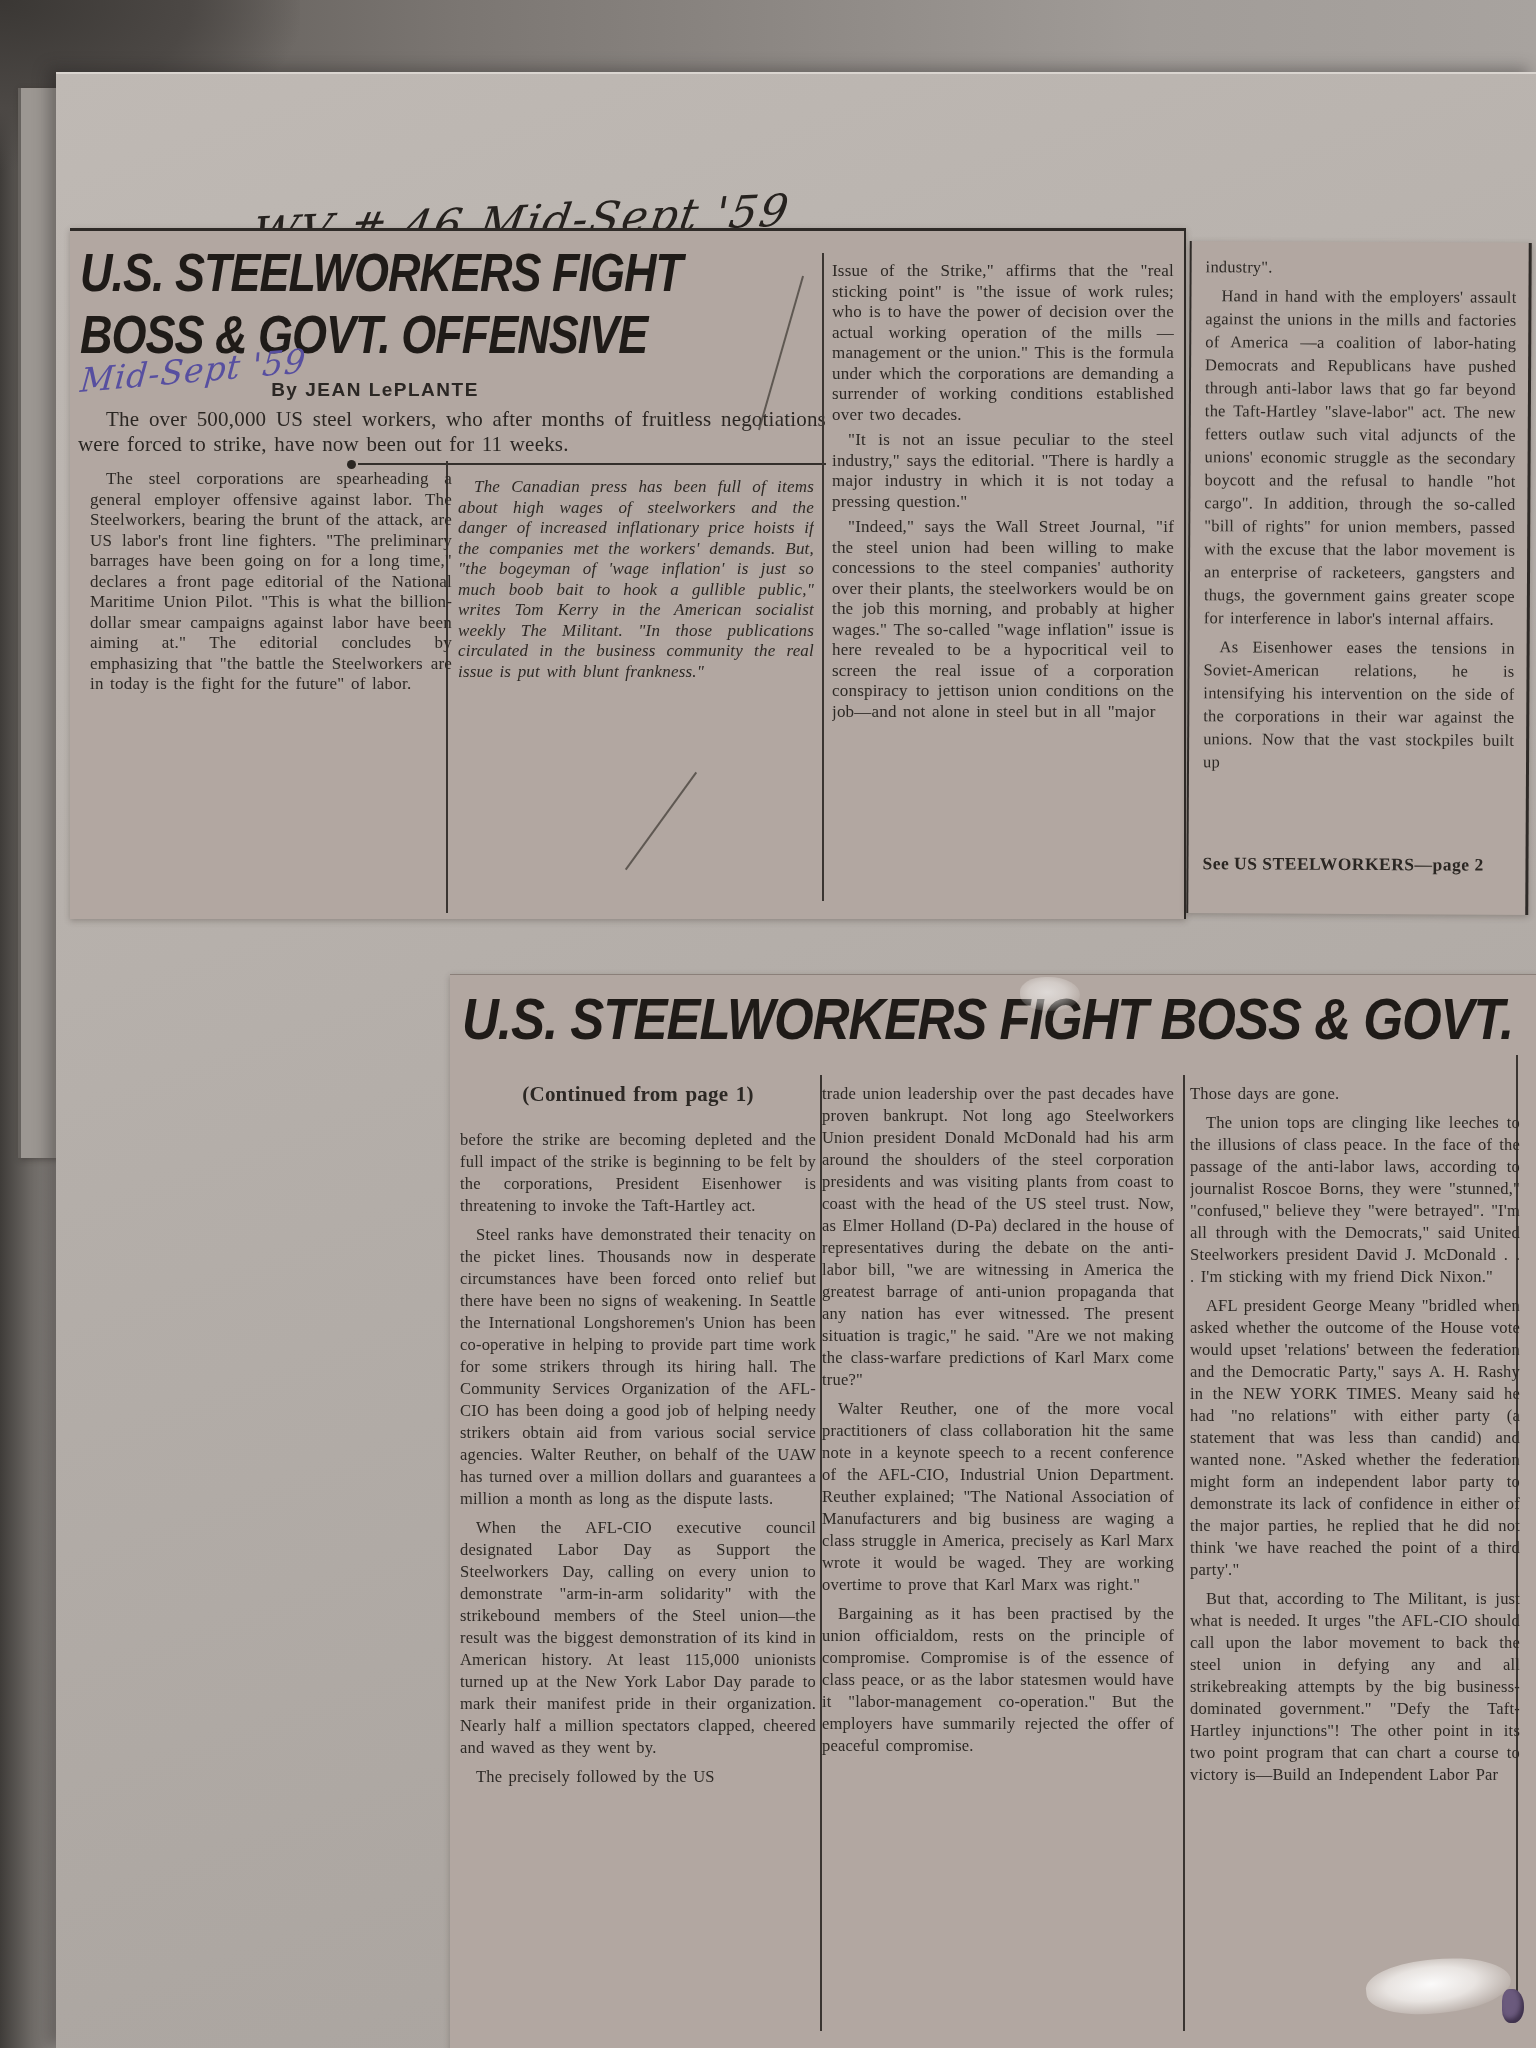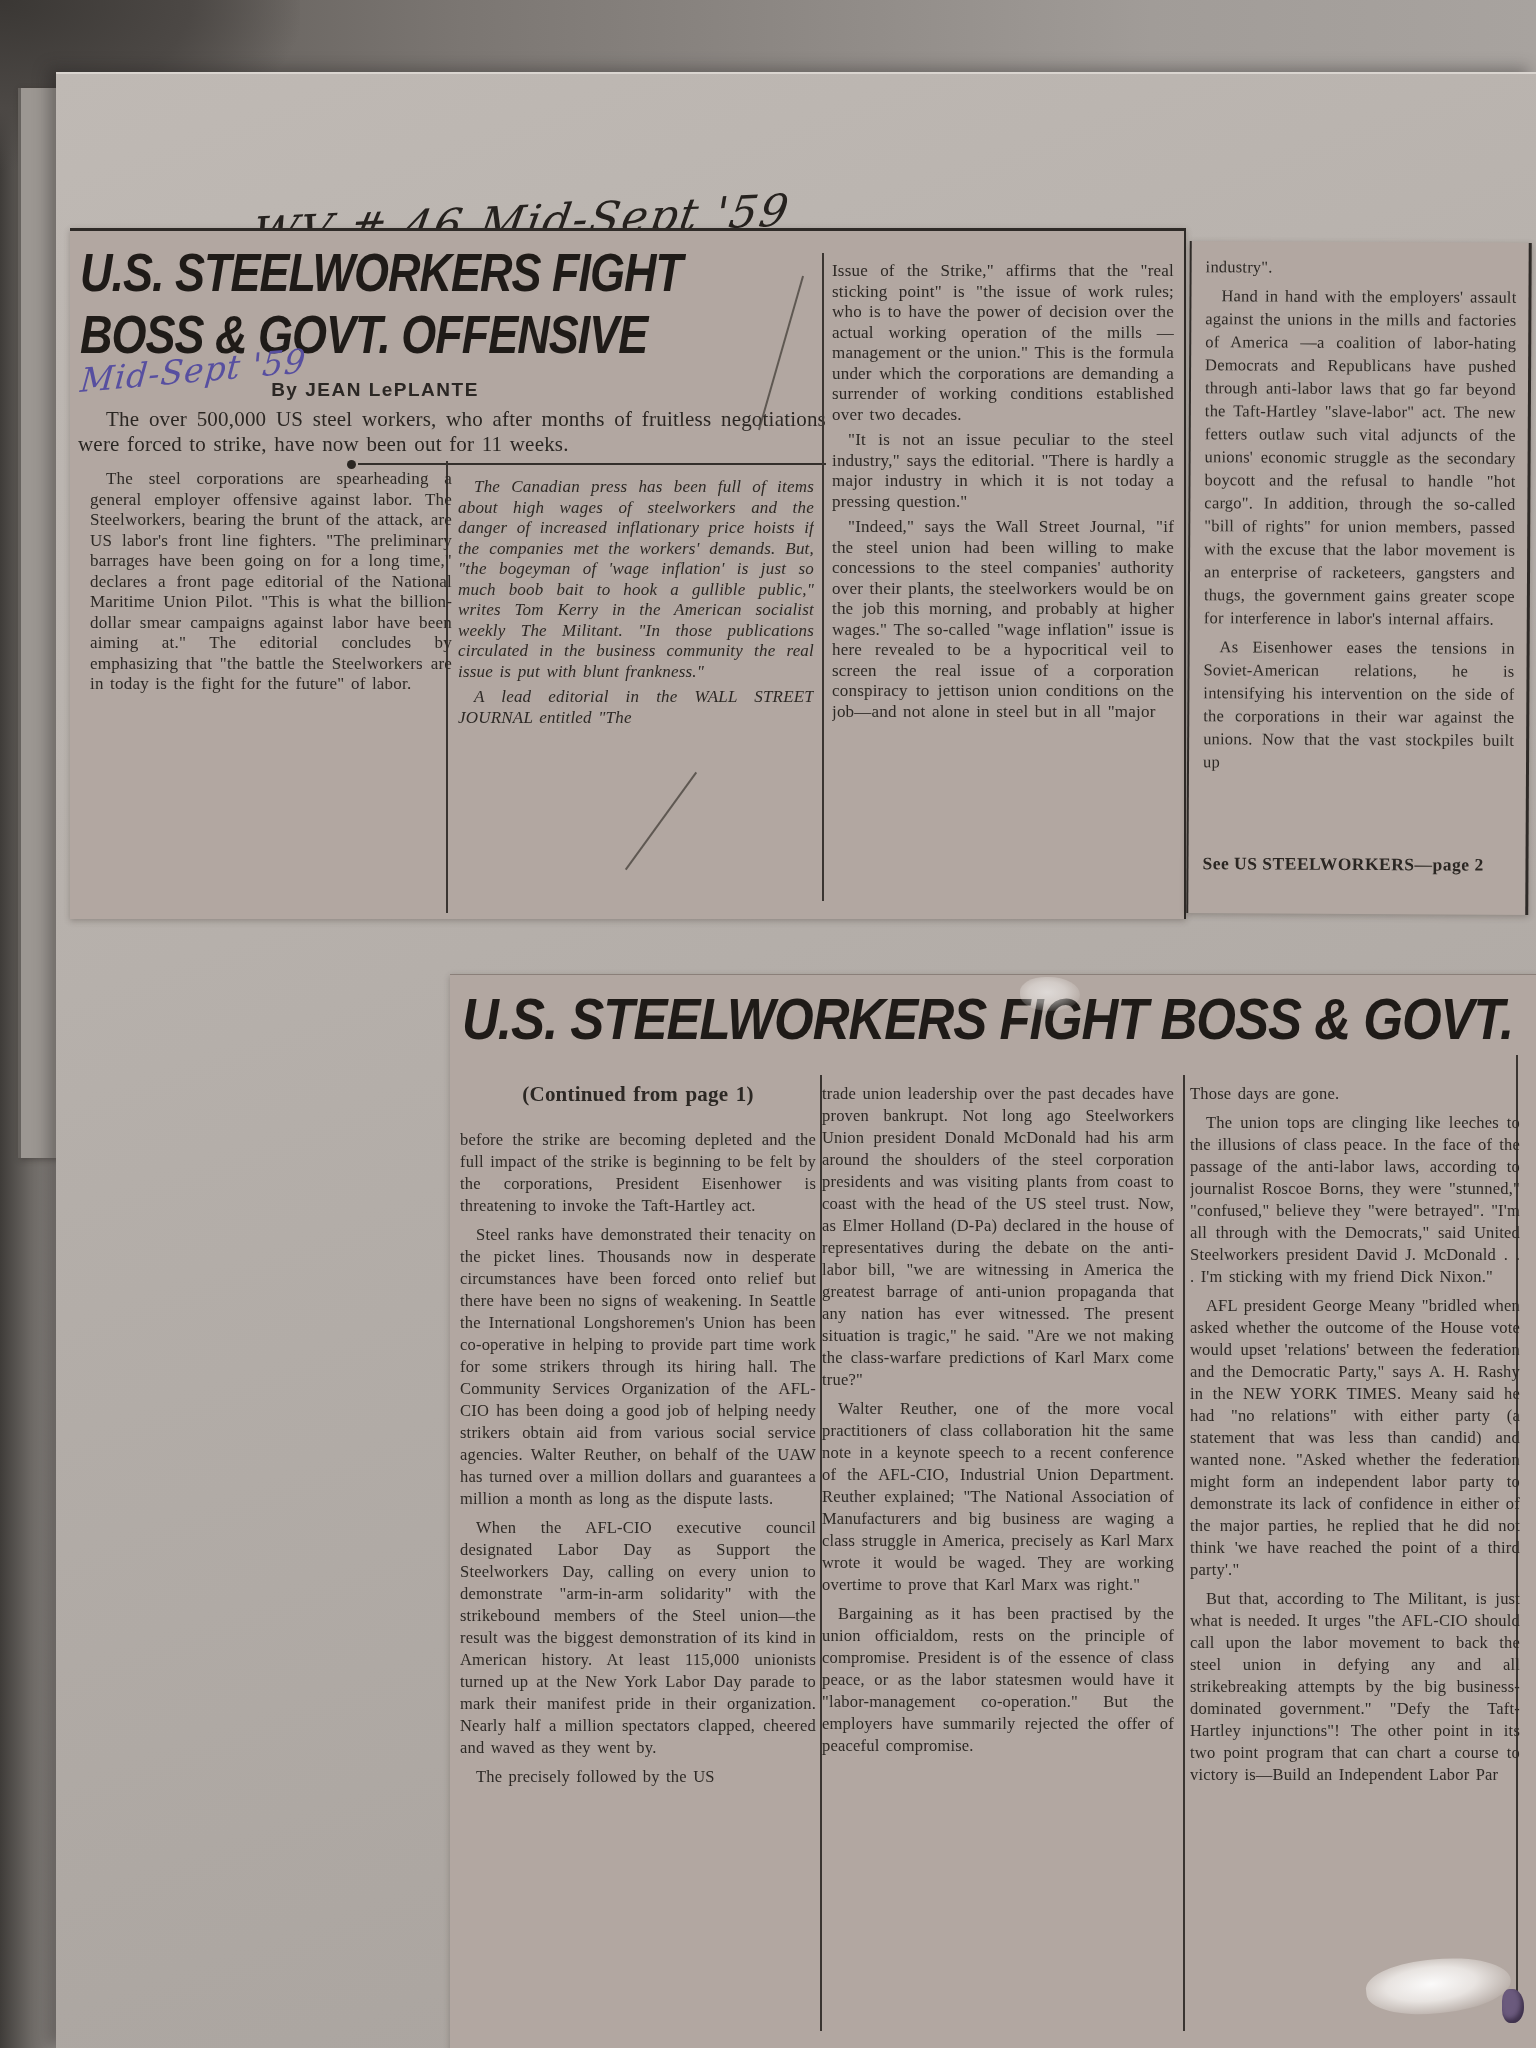--- a/index.html
+++ b/index.html
@@ -115,21 +115,20 @@
       <div class="hrule-divider" style="left:288px;top:232px;width:468px;"></div>
 
       <div class="vrule" style="left:376px;top:230px;height:452px;"></div>
       <div class="vrule" style="left:752px;top:22px;height:648px;"></div>
 
       <div id="a1c1" class="col a1txt">
           <p>The steel corporations are spearheading a general employer offensive against labor. The Steelworkers, bearing the brunt of the attack, are US labor's front line fighters. "The preliminary barrages have been going on for a long time," declares a front page editorial of the National Maritime Union Pilot. "This is what the billion-dollar smear campaigns against labor have been aiming at." The editorial concludes by emphasizing that "the battle the Steelworkers are in today is the fight for the future" of labor.</p>
         </div>
       <div id="a1c2" class="col a1txt">
           <p>The Canadian press has been full of items about high wages of steelworkers and the danger of increased inflationary price hoists if the companies met the workers' demands. But, "the bogeyman of 'wage inflation' is just so much boob bait to hook a gullible public," writes Tom Kerry in the American socialist weekly The Militant. "In those publications circulated in the business community the real issue is put with blunt frankness."</p>
-          <p>A lead editorial in the WALL STREET JOURNAL entitled "The</p>
         </div>
       <div id="a1c3" class="col a1txt cont-first">
           <p>Issue of the Strike," affirms that the "real sticking point" is "the issue of work rules; who is to have the power of decision over the actual working operation of the mills —management or the union." This is the formula under which the corporations are demanding a surrender of working conditions established over two decades.</p>
           <p>"It is not an issue peculiar to the steel industry," says the editorial. "There is hardly a major industry in which it is not today a pressing question."</p>
           <p>"Indeed," says the Wall Street Journal, "if the steel union had been willing to make concessions to the steel companies' authority over their plants, the steelworkers would be on the job this morning, and probably at higher wages." The so-called "wage inflation" issue is here revealed to be a hypocritical veil to screen the real issue of a corporation conspiracy to jettison union conditions on the job—and not alone in steel but in all "major</p>
         </div>
 
       <div class="pen-mark" style="left:710px;top:42px;height:160px;transform:rotate(16deg);"></div>
       <div class="pen-mark" style="left:590px;top:530px;height:120px;transform:rotate(36deg);"></div>
     </div>
@@ -154,21 +153,21 @@
       <div id="a2c1" class="col a2txt bold-first">
         <p class="continued-note">(Continued from page 1)</p>
       <p style="font-weight: 400; text-indent: 0px; margin-top: 24px;">before the strike are becoming depleted and the full impact of the strike is beginning to be felt by the corporations, President Eisenhower is threatening to invoke the Taft-Hartley act.</p>
           <p>Steel ranks have demonstrated their tenacity on the picket lines. Thousands now in desperate circumstances have been forced onto relief but there have been no signs of weakening. In Seattle the International Longshoremen's Union has been co-operative in helping to provide part time work for some strikers through its hiring hall. The Community Services Organization of the AFL-CIO has been doing a good job of helping needy strikers obtain aid from various social service agencies. Walter Reuther, on behalf of the UAW has turned over a million dollars and guarantees a million a month as long as the dispute lasts.</p>
           <p>When the AFL-CIO executive council designated Labor Day as Support the Steelworkers Day, calling on every union to demonstrate "arm-in-arm solidarity" with the strikebound members of the Steel union—the result was the biggest demonstration of its kind in American history. At least 115,000 unionists turned up at the New York Labor Day parade to mark their manifest pride in their organization. Nearly half a million spectators clapped, cheered and waved as they went by.</p>
           <p>The precisely followed by the US</p>
         </div>
       <div id="a2c2" class="col a2txt cont-first">
           <p>trade union leadership over the past decades have proven bankrupt. Not long ago Steelworkers Union president Donald McDonald had his arm around the shoulders of the steel corporation presidents and was visiting plants from coast to coast with the head of the US steel trust. Now, as Elmer Holland (D-Pa) declared in the house of representatives during the debate on the anti-labor bill, "we are witnessing in America the greatest barrage of anti-union propaganda that any nation has ever witnessed. The present situation is tragic," he said. "Are we not making the class-warfare predictions of Karl Marx come true?"</p>
           <p>Walter Reuther, one of the more vocal practitioners of class collaboration hit the same note in a keynote speech to a recent conference of the AFL-CIO, Industrial Union Department. Reuther explained; "The National Association of Manufacturers and big business are waging a class struggle in America, precisely as Karl Marx wrote it would be waged. They are working overtime to prove that Karl Marx was right."</p>
-          <p>Bargaining as it has been practised by the union officialdom, rests on the principle of compromise. President is of the essence of class peace, or as the labor statesmen would have it "labor-management co-operation." But the employers have summarily rejected the offer of peaceful compromise.</p>
+          <p>Bargaining as it has been practised by the union officialdom, rests on the principle of compromise. Compromise is of the essence of class peace, or as the labor statesmen would have it "labor-management co-operation." But the employers have summarily rejected the offer of peaceful compromise.</p>
         </div>
       <div id="a2c3" class="col a2txt cont-first">
           <p>Those days are gone.</p>
           <p>The union tops are clinging like leeches to the illusions of class peace. In the face of the passage of the anti-labor laws, according to journalist Roscoe Borns, they were "stunned," "confused," believe they "were betrayed". "I'm all through with the Democrats," said United Steelworkers president David J. McDonald . . . I'm sticking with my friend Dick Nixon."</p>
           <p>AFL president George Meany "bridled when asked whether the outcome of the House vote would upset 'relations' between the federation and the Democratic Party," says A. H. Rashy in the NEW YORK TIMES. Meany said he had "no relations" with either party (a statement that was less than candid) and wanted none. "Asked whether the federation might form an independent labor party to demonstrate its lack of confidence in either of the major parties, he replied that he did not think 'we have reached the point of a third party'."</p>
           <p>But that, according to The Militant, is just what is needed. It urges "the AFL-CIO should call upon the labor movement to back the steel union in defying any and all strikebreaking attempts by the big business-dominated government." "Defy the Taft-Hartley injunctions"! The other point in its two point program that can chart a course to victory is—Build an Independent Labor Par</p>
         </div>
 
       <div class="tape-shine" style="left:916px;top:984px;width:145px;height:54px;transform:rotate(-6deg);"></div>
       <div class="blob-purple" style="left:1052px;top:1014px;"></div>

